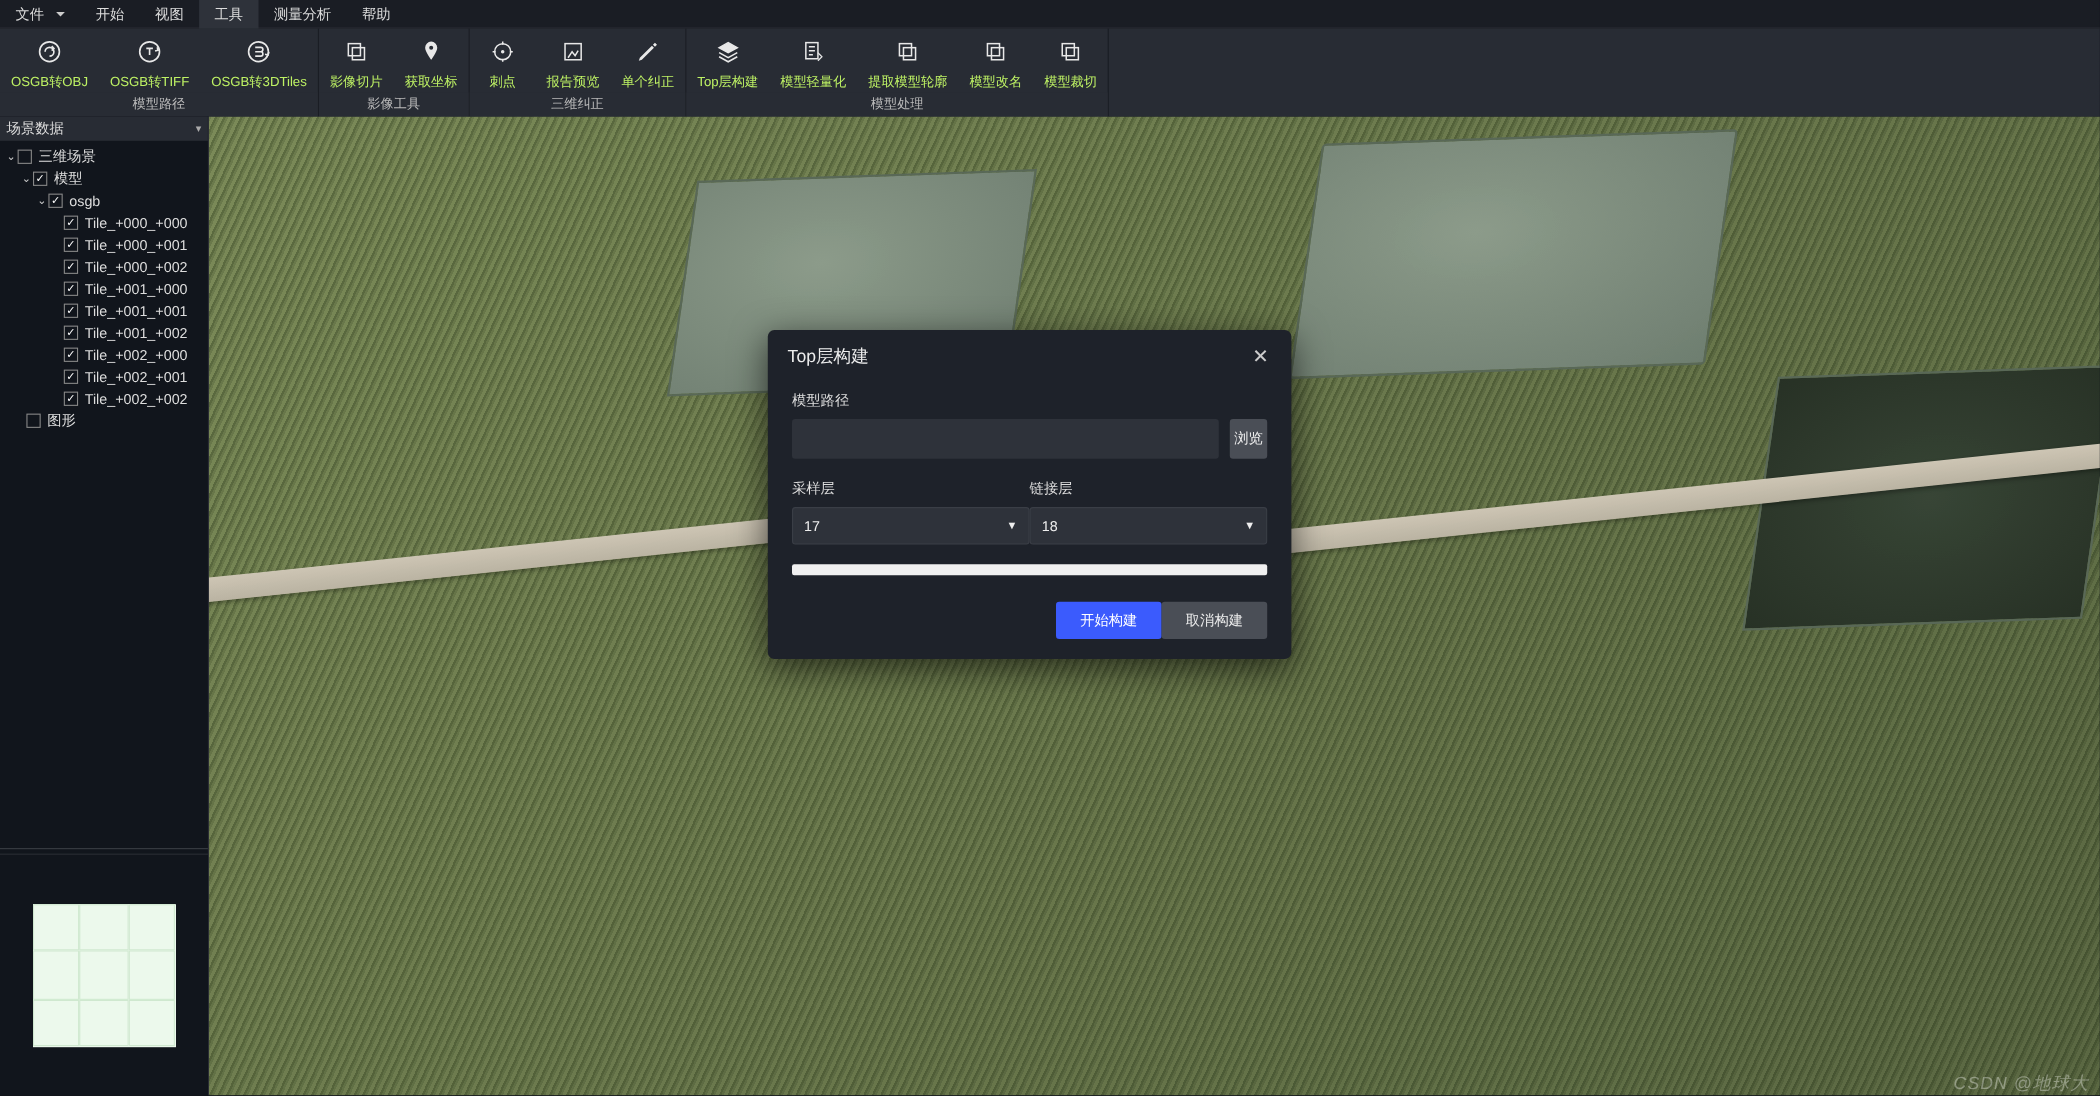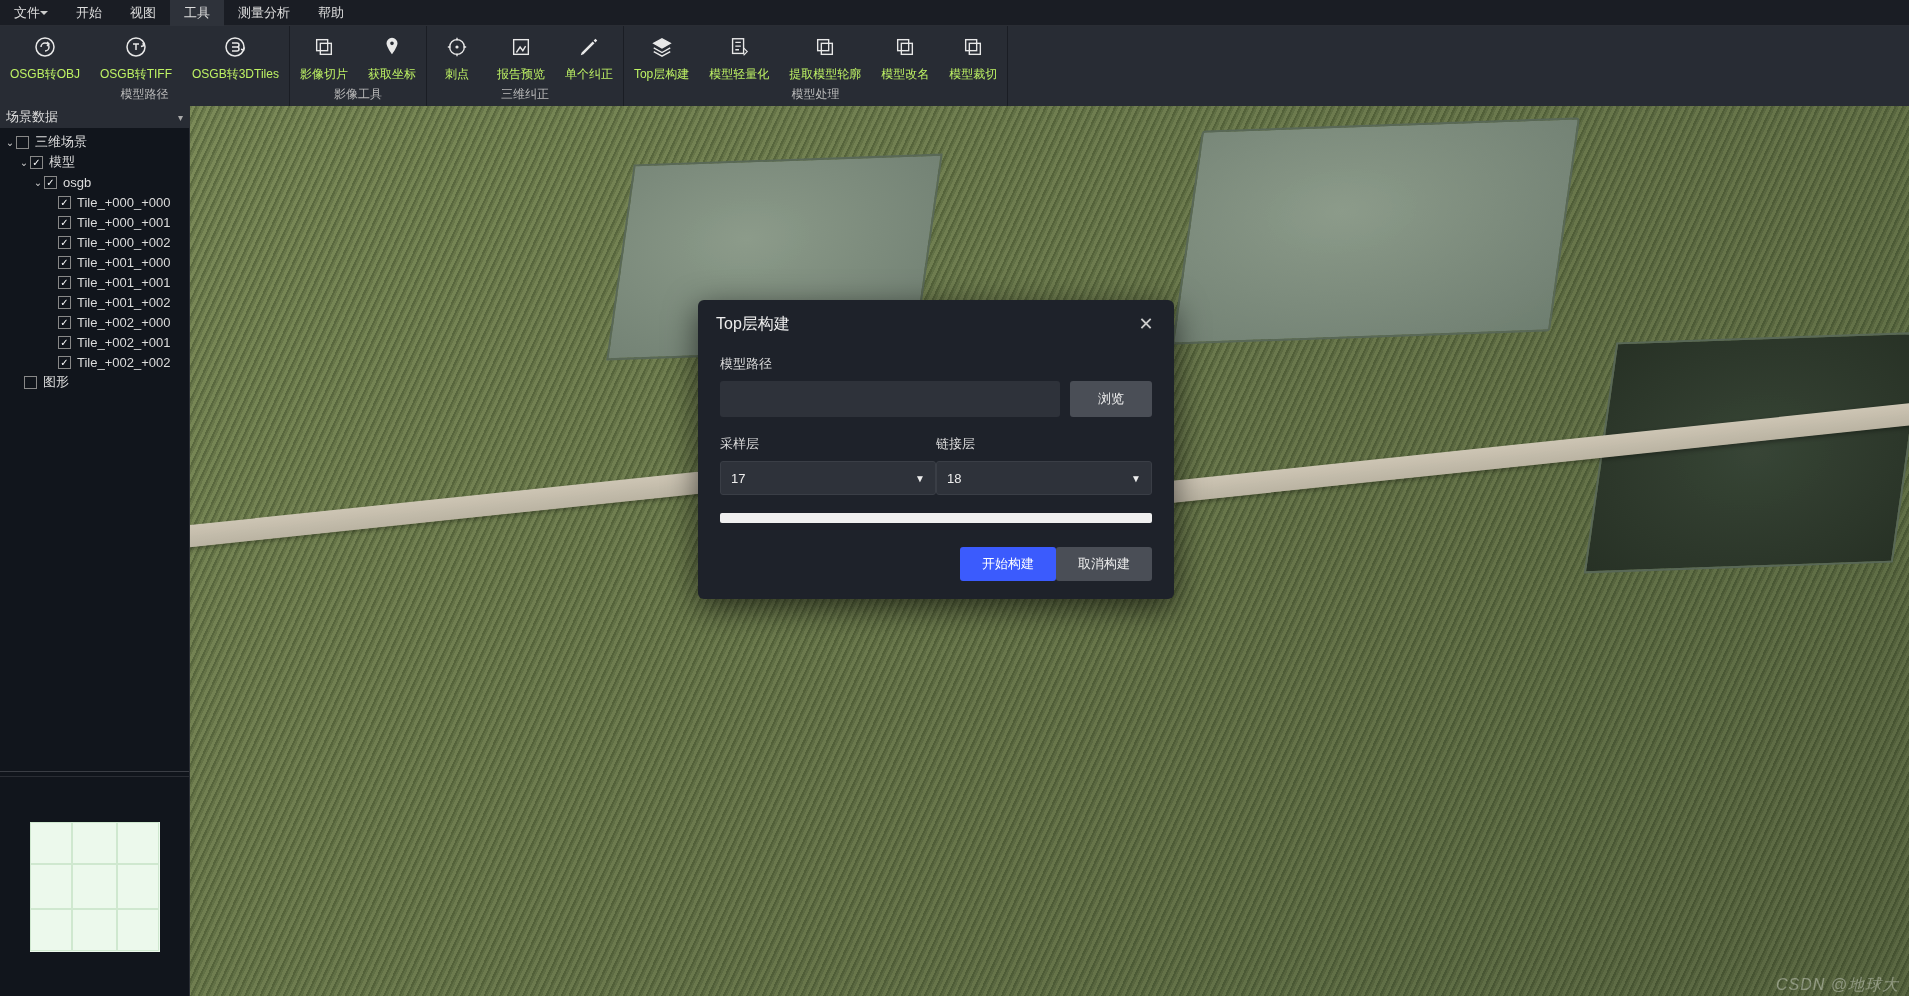--- a/index.html
+++ b/index.html
@@ -2,21 +2,21 @@
 <html><head>
 <meta charset="utf-8">
 <style>
 * { box-sizing: border-box; margin: 0; padding: 0; font-family: "Microsoft YaHei", sans-serif; }
 body { width: 1909px; height: 996px; background: #11151c; color: #d8d8d8; overflow: hidden; position: relative; font-size: 13px; }
 
 
 .menubar { height: 26px; background: #1a1d24; display: flex; align-items: center; border-bottom: 1px solid #2a2d34; }
 .menubar-item { padding: 0 14px; height: 26px; line-height: 26px; cursor: pointer; font-size: 13px; color: #ddd; }
 .menubar-item.active { background: #2e323a; }
-.menubar-item.file { display: flex; align-items: center; gap: 0; }
+.menubar-item.file { display: flex; align-items: center; gap: 11px; }
 .caret-down { width: 0; height: 0; border-left: 4px solid transparent; border-right: 4px solid transparent; border-top: 4px solid #ccc; }
 
 
 .ribbon { height: 80px; background: #282c34; display: flex; }
 .ribbon-group { display: flex; flex-direction: column; border-right: 1px solid #1a1d24; }
 .ribbon-buttons { display: flex; flex-grow: 1; }
 .ribbon-btn { display: flex; flex-direction: column; align-items: center; justify-content: center; padding: 6px 10px 0 10px; cursor: pointer; gap: 6px; min-width: 60px; }
 .ribbon-icon { width: 26px; height: 26px; display: flex; align-items: center; justify-content: center; color: #e8e8e8; }
 .ribbon-label { font-size: 12px; color: #bef264; white-space: nowrap; }
 .ribbon-group-label { font-size: 12px; color: #bbb; text-align: center; padding: 2px 0 3px 0; background: #282c34; }
@@ -67,21 +67,21 @@
 
 .modal { position: absolute; left: 508px; top: 194px; width: 476px; background: #1e222a; border-radius: 6px; box-shadow: 0 8px 32px rgba(0,0,0,0.6); z-index: 100; }
 .modal-header { display: flex; justify-content: space-between; align-items: center; padding: 14px 18px; }
 .modal-title { font-size: 16px; color: #eee; }
 .modal-close { width: 20px; height: 20px; color: #ccc; cursor: pointer; font-size: 18px; line-height: 18px; text-align: center; }
 .modal-body { padding: 6px 22px 18px 22px; }
 .form-group { margin-bottom: 18px; }
 .form-label { font-size: 13px; color: #ddd; margin-bottom: 8px; display: block; }
 .form-row { display: flex; gap: 10px; }
 .form-input { flex-grow: 1; height: 36px; background: #2e323a; border: none; border-radius: 3px; color: #ddd; padding: 0 10px; font-size: 13px; }
-.form-btn { height: 36px; padding: 0 28px; background: #4a4e56; border: none; border-radius: 3px; color: #eee; cursor: pointer; font-size: 13px; }
+.form-btn { height: 36px; padding: 0 4px; background: #4a4e56; border: none; border-radius: 3px; color: #eee; cursor: pointer; font-size: 13px; }
 .form-cols { display: flex; }
 .form-col { flex: 1; }
 .form-select { width: 100%; height: 34px; background: #2e323a; border: 1px solid #3a3e46; border-radius: 3px; color: #eee; padding: 0 10px; font-size: 13px; appearance: none; position: relative; display: flex; align-items: center; justify-content: space-between; cursor: pointer; }
 .progress { height: 10px; background: #f0f0f0; border-radius: 2px; margin-top: 10px; margin-bottom: 20px; }
 .modal-footer { display: flex; justify-content: flex-end; padding-top: 4px; }
 .btn-primary { height: 34px; padding: 0 22px; background: #3b5bfd; border: none; border-radius: 3px; color: #fff; cursor: pointer; font-size: 13px; }
 .btn-secondary { height: 34px; padding: 0 22px; background: #4a4e56; border: none; border-radius: 3px; color: #eee; cursor: pointer; font-size: 13px; }
 
 .watermark { position: absolute; right: 10px; bottom: 0; color: rgba(255,255,255,0.35); font-size: 16px; font-style: italic; letter-spacing: 1px; }
 </style>

